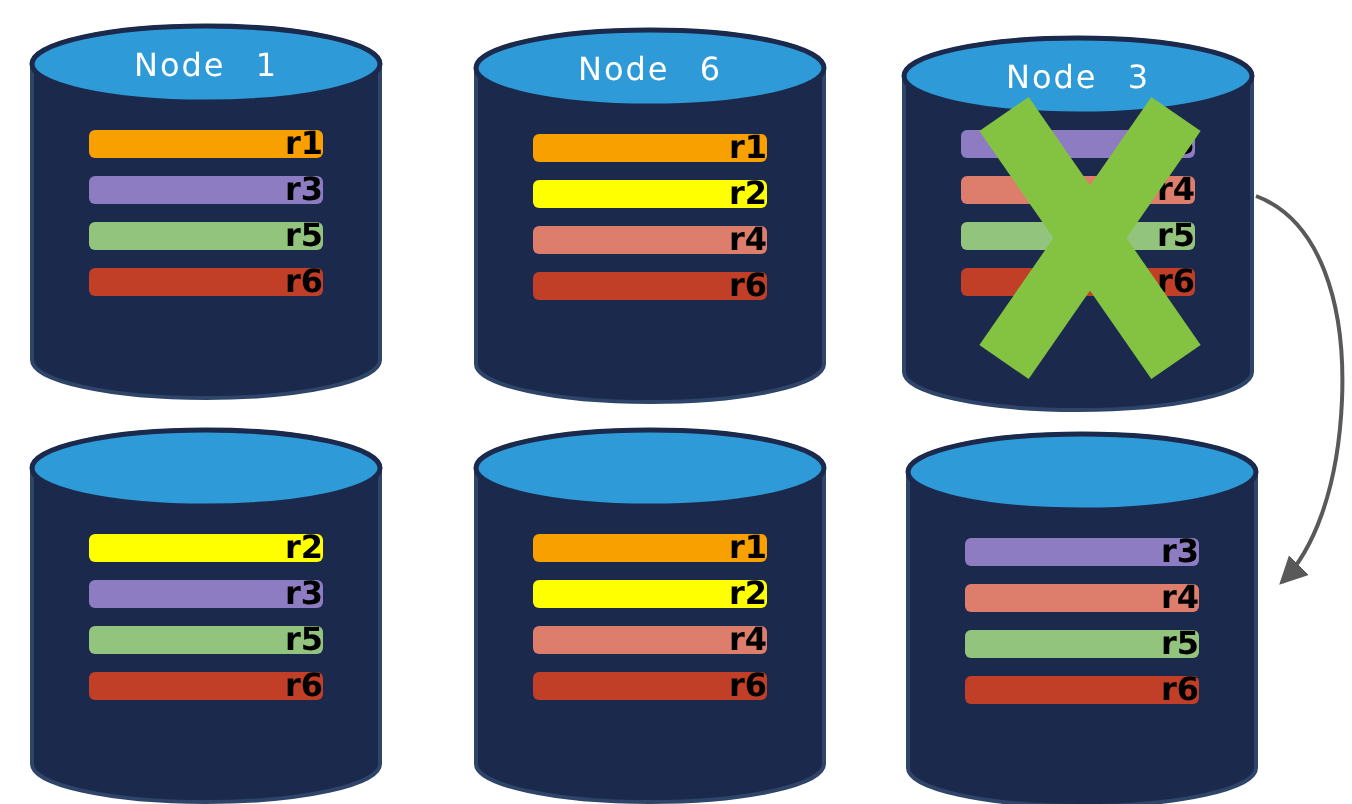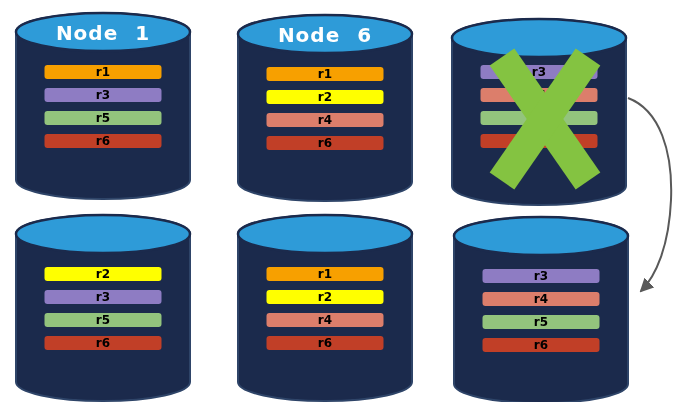--- a/index.html
+++ b/index.html
@@ -12,31 +12,31 @@
   .n2{left:236px;top:12px}
   .n3{left:450px;top:16px}
   .n4{left:14px;top:212px}
   .n5{left:236px;top:212px}
   .n6{left:452px;top:214px}
   .cyl{position:absolute;left:0;top:0;width:178px;height:192px;overflow:visible;}
   .cyl-body{fill:var(--navy);stroke:var(--navy-edge);stroke-width:2;}
   .cyl-top{fill:var(--blue);stroke:var(--navy);stroke-width:2.5;}
   .title{
     position:absolute;left:0;right:0;top:10px;height:26px;line-height:26px;
-    text-align:center;color:var(--title-text);font-weight:bold;font-size:20px;
+    text-align:center;color:var(--title-text);font-weight:normal;font-size:16px;
     letter-spacing:1px;word-spacing:9px;
   }
   .rows{
     position:absolute;left:50%;transform:translateX(-50%);top:55px;
     width:117px;display:flex;flex-direction:column;gap:9px;
   }
   .n3 .rows{top:49px;}
   .row{
-    height:14px;line-height:14px;border-radius:3px;text-align:center;
-    color:var(--row-text);font-weight:bold;font-size:12px;
+    height:14px;line-height:14px;border-radius:3px;text-align:right;
+    color:var(--row-text);font-weight:bold;font-size:16px;
   }
   .xmark{position:absolute;left:38px;top:36px;width:114px;height:134px;overflow:visible;}
   .xmark line{stroke:var(--x-green);stroke-width:30;stroke-linecap:butt;}
   .arrow-layer{position:absolute;left:0;top:0;width:676px;height:402px;pointer-events:none;}
   .arrow-path{fill:none;stroke:var(--arrow-gray);stroke-width:2;}
   .arrow-head{fill:var(--arrow-gray);}
 </style>
 </head>
 <body>
 
@@ -68,20 +68,21 @@
       <div class="row" style="background-color: rgb(220, 126, 107);">r4</div>
       <div class="row" style="background-color: rgb(193, 63, 39);">r6</div>
     </div>
   </div>
 
   <div class="node n3">
     <svg class="cyl" viewBox="0 0 178 192">
       <path class="cyl-body" d="M2,22 A87,19 0 0 1 176,22 L176,170 A87,19 0 0 1 2,170 Z"></path>
       <ellipse class="cyl-top" cx="89" cy="22" rx="87" ry="19"></ellipse>
     </svg>
+    <div class="title">Node 3</div>
     <div class="rows">
       <div class="row" style="background-color: rgb(142, 124, 195);">r3</div>
       <div class="row" style="background-color: rgb(220, 126, 107);">r4</div>
       <div class="row" style="background-color: rgb(147, 196, 125);">r5</div>
       <div class="row" style="background-color: rgb(193, 63, 39);">r6</div>
     </div>
     <svg class="xmark" viewBox="0 0 114 134">
       <line x1="14" y1="5" x2="100" y2="129"></line>
       <line x1="100" y1="5" x2="14" y2="129"></line>
     </svg>

